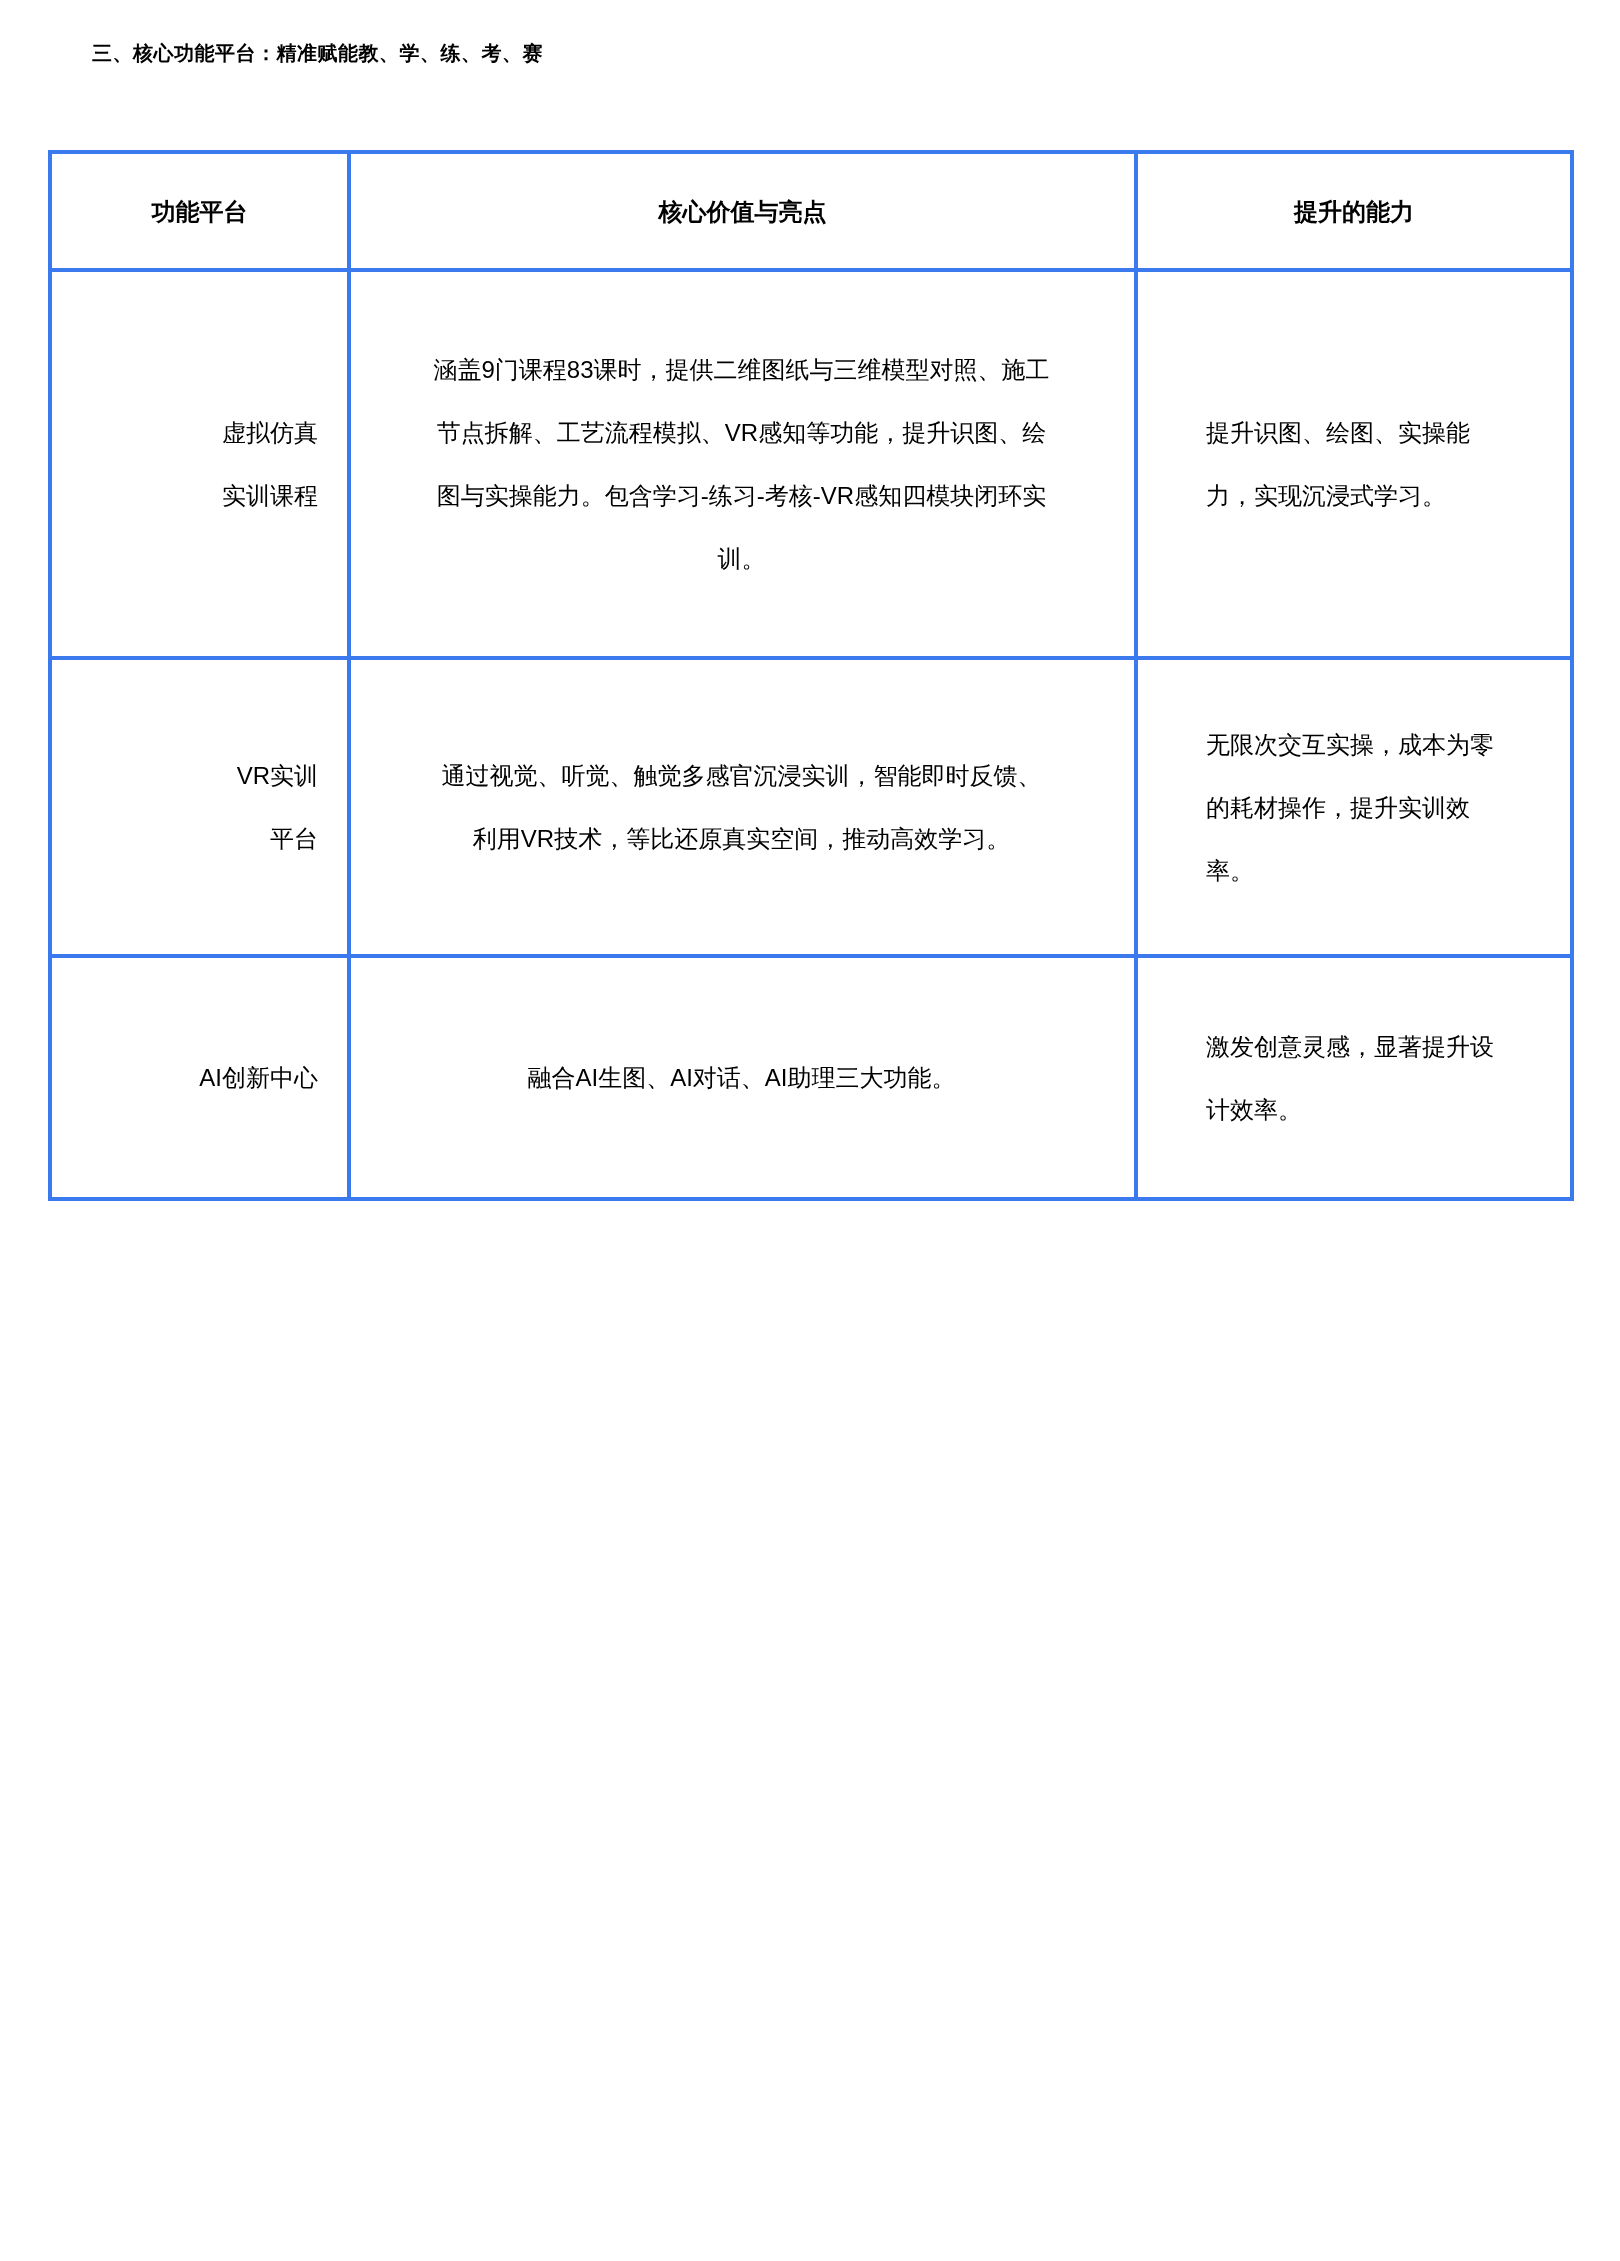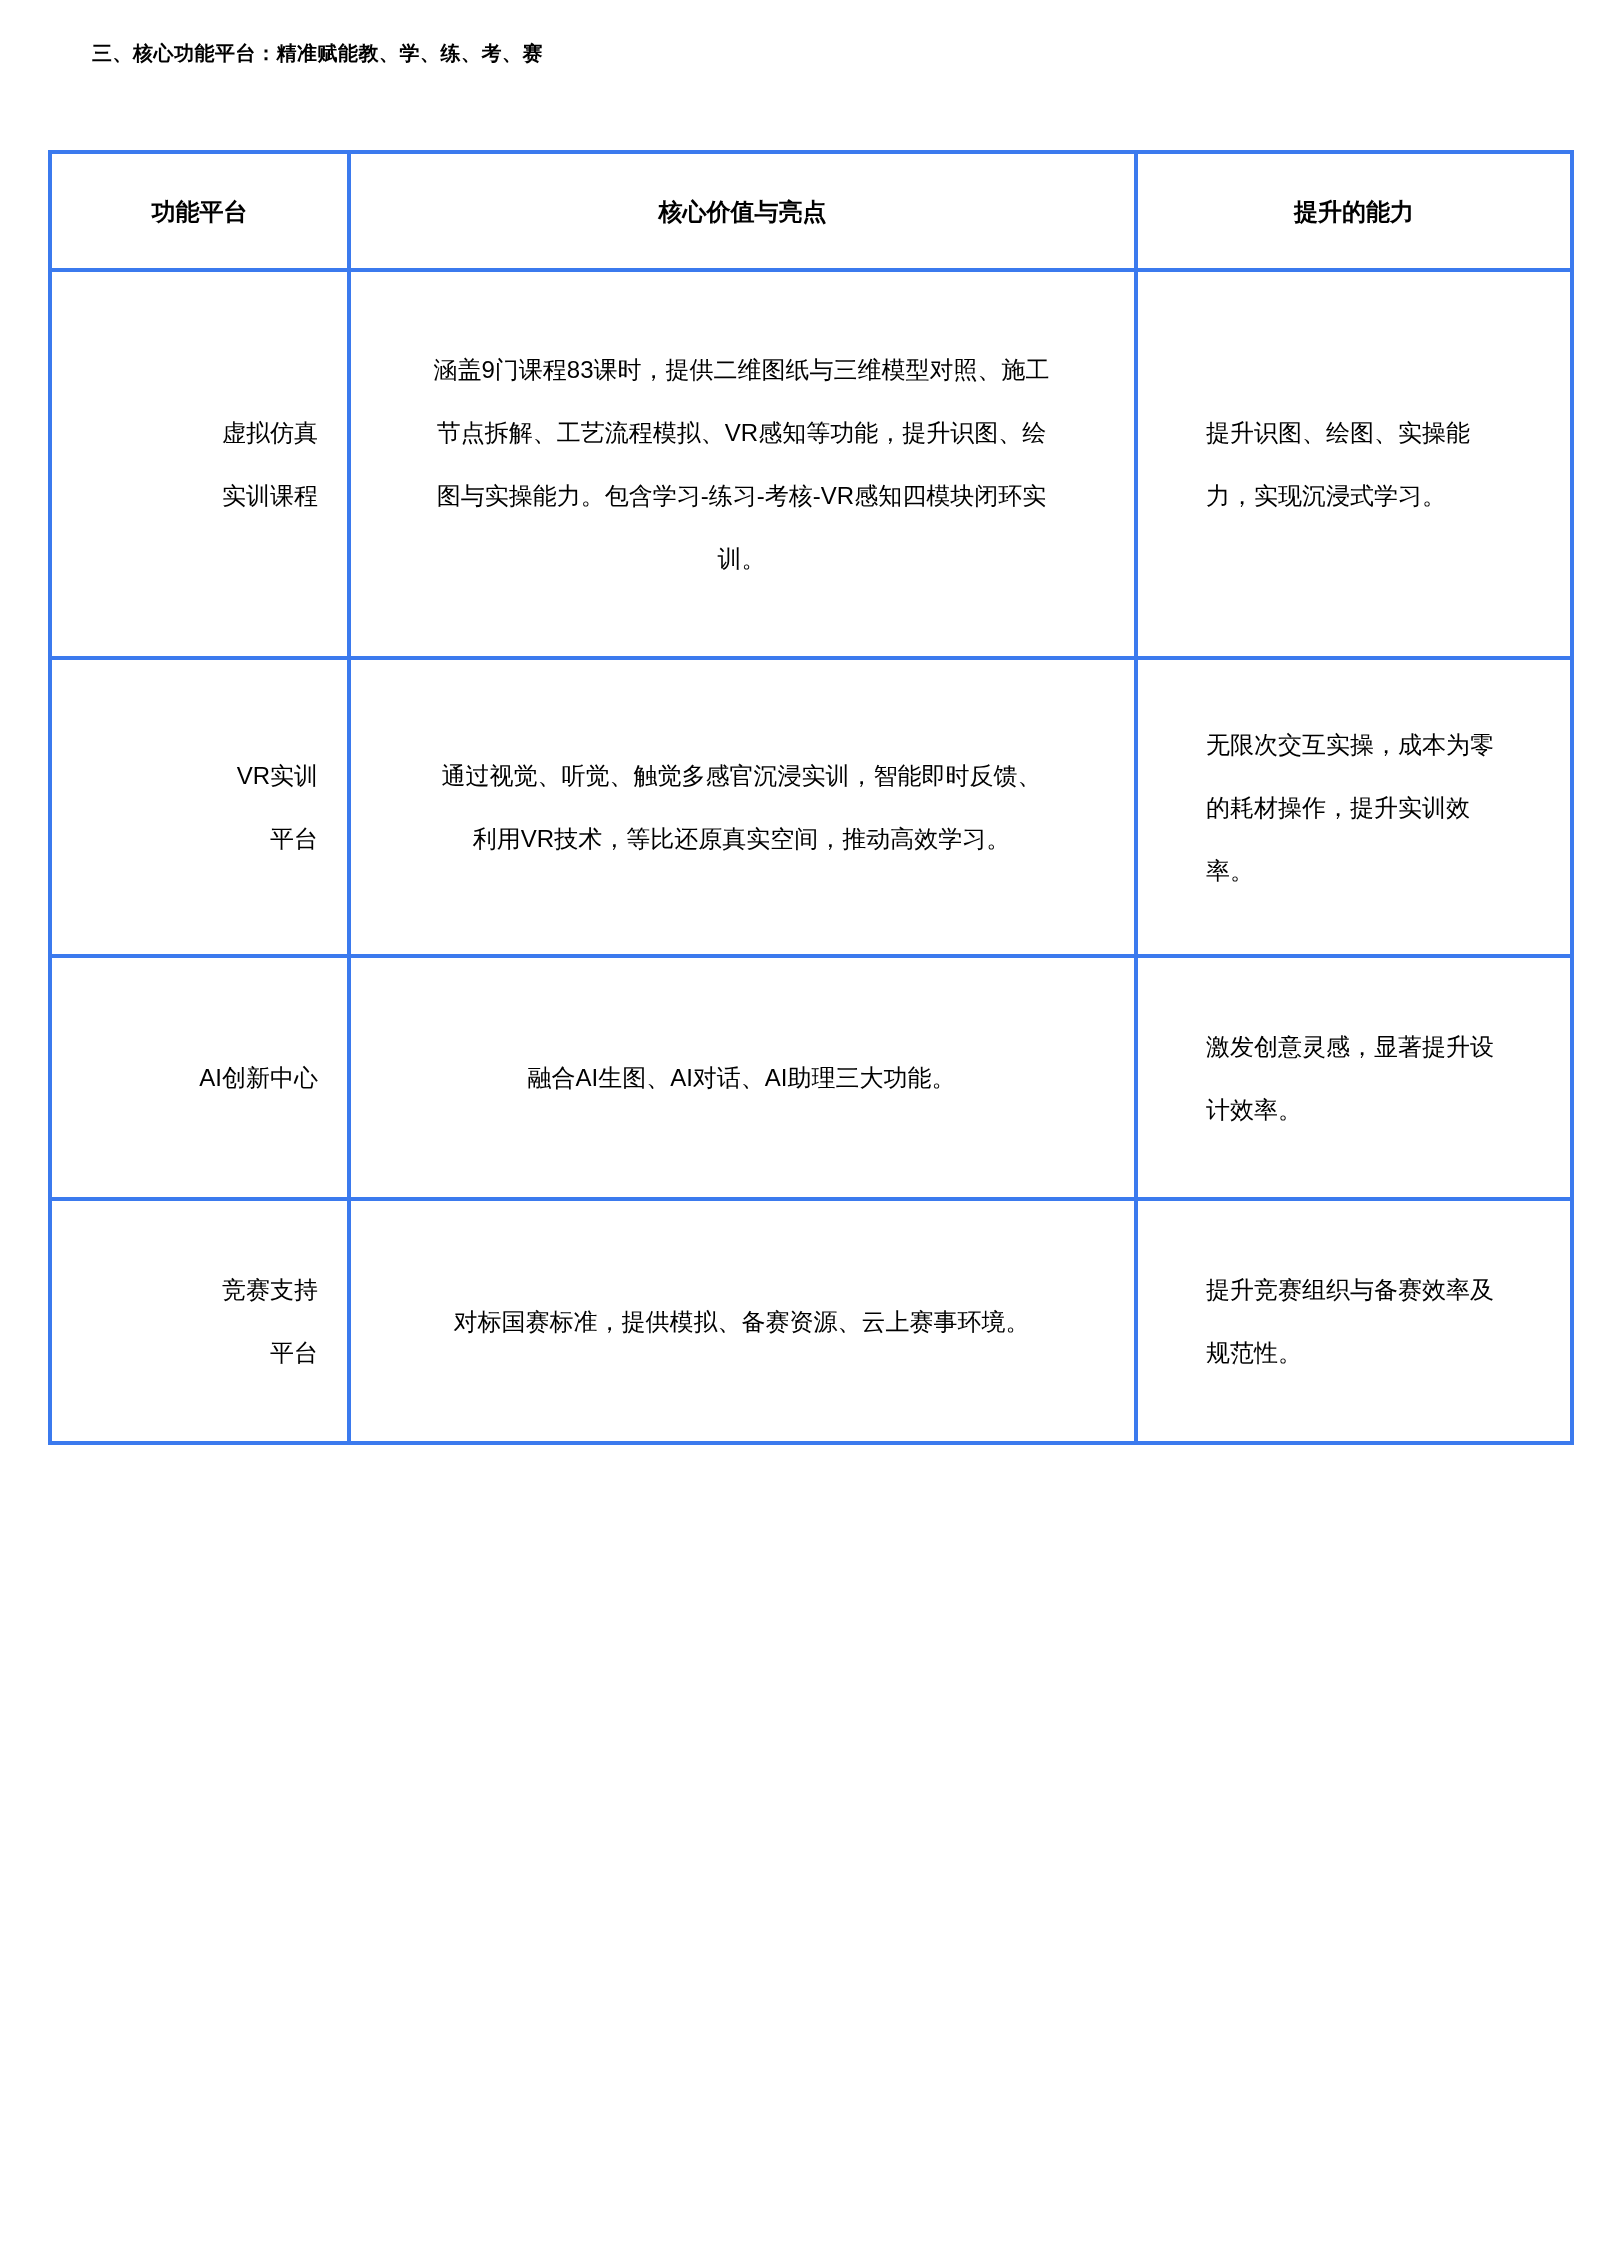--- a/index.html
+++ b/index.html
@@ -104,21 +104,15 @@
       <td class="cell-platform">VR实训
 平台</td>
       <td class="cell-value">通过视觉、听觉、触觉多感官沉浸实训，智能即时反馈、利用VR技术，等比还原真实空间，推动高效学习。</td>
       <td class="cell-ability">无限次交互实操，成本为零的耗材操作，提升实训效率。</td>
     </tr>
     <tr class="h-r3">
       <td class="cell-platform">AI创新中心</td>
       <td class="cell-value">融合AI生图、AI对话、AI助理三大功能。</td>
       <td class="cell-ability">激发创意灵感，显著提升设计效率。</td>
     </tr>
-    <tr class="h-r6">
-      <td class="cell-platform">竞赛支持
-平台</td>
-      <td class="cell-value">对标国赛标准，提供模拟、备赛资源、云上赛事环境。</td>
-      <td class="cell-ability">提升竞赛组织与备赛效率及规范性。</td>
-    </tr>
   </tbody>
 </table>
 
 
 </body></html>

